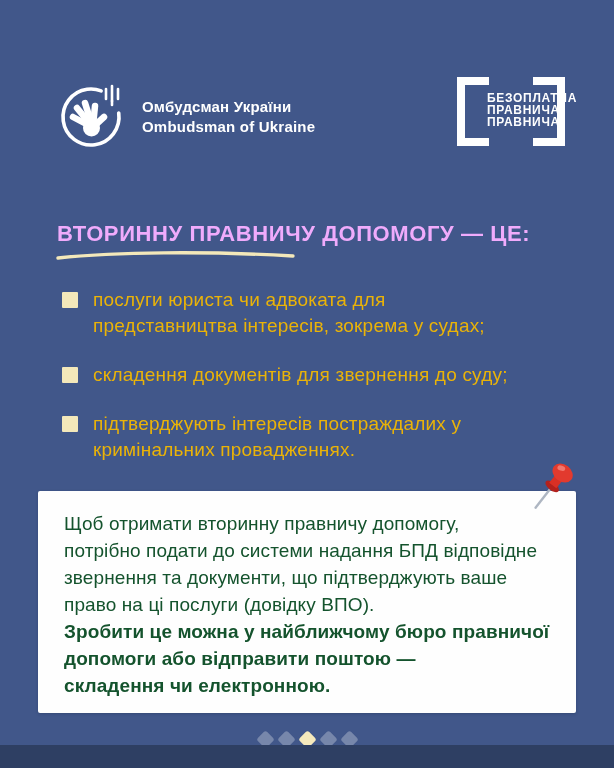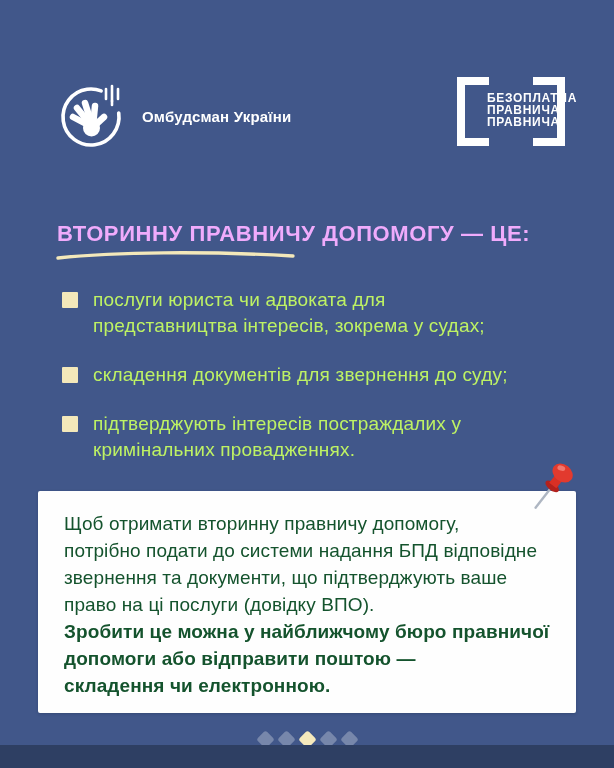--- a/index.html
+++ b/index.html
@@ -23,21 +23,21 @@
   .bracket.right{right:0;border-right:8px solid #fefefe;border-top:8px solid #fefefe;border-bottom:8px solid #fefefe;}
   .bpd-text{position:absolute;left:30px;top:15px;color:#fefefe;font-size:12px;font-weight:700;line-height:12px;letter-spacing:.7px;}
   
   .title{position:absolute;left:57px;top:221px;width:520px;color:#f0abfc;
          font-size:22px;font-weight:700;letter-spacing:.6px;}
   .title-underline{position:absolute;left:55px;top:248px;}
   
   .bullets{position:absolute;left:62px;top:287px;width:480px;list-style:none;margin:0;padding:0;}
   .bullets li{display:flex;align-items:flex-start;margin-bottom:23px;}
   .bullet-sq{flex:0 0 16px;width:16px;height:16px;background:#f3e8ba;margin-top:5px;border-radius:1px;}
-  .bullet-txt{margin-left:15px;color:#bef264;font-size:19px;line-height:26px;white-space:pre-line;letter-spacing:.2px;}
+  .bullet-txt{margin-left:15px;color:#eab308;font-size:19px;line-height:26px;white-space:pre-line;letter-spacing:.2px;}
   
   .card{position:absolute;left:38px;top:491px;width:538px;box-sizing:border-box;
         background:#fefefe;border-radius:2px;padding:19px 26px 14px 26px;
         box-shadow:0 1px 3px rgba(20,30,60,.25);}
   .card-par{color:#14532d;font-size:19px;line-height:27px;white-space:pre-line;letter-spacing:.1px;}
   .card-par.bold{font-weight:700;}
   .pushpin{position:absolute;left:528px;top:460px;}
   
   .pager{position:absolute;left:0;top:733px;width:614px;display:flex;justify-content:center;align-items:center;}
   .diamond{width:13px;height:13px;margin:0 4px;background:#7787ab;transform:rotate(45deg);border-radius:2.5px;}
@@ -68,20 +68,21 @@
           <g stroke="#ffffff" stroke-width="2.6" stroke-linecap="round">
             <line x1="48" y1="7" x2="48" y2="17"></line>
             <line x1="54" y1="4" x2="54" y2="19"></line>
             <line x1="60" y1="7" x2="60" y2="17"></line>
             <line x1="54" y1="19" x2="54" y2="23"></line>
           </g>
         </svg>
       </span>
       <div class="omb-text">
         <div>Омбудсман України</div>
+        <div>Ombudsman of Ukraine</div>
       </div>
     </div>
 
     <div class="bpd-logo">
       <div class="bracket left"></div>
       <div class="bracket right"></div>
       <div class="bpd-text">
         <div>БЕЗОПЛАТНА</div>
         <div>ПРАВНИЧА</div>
         <div>ПРАВНИЧА</div>

